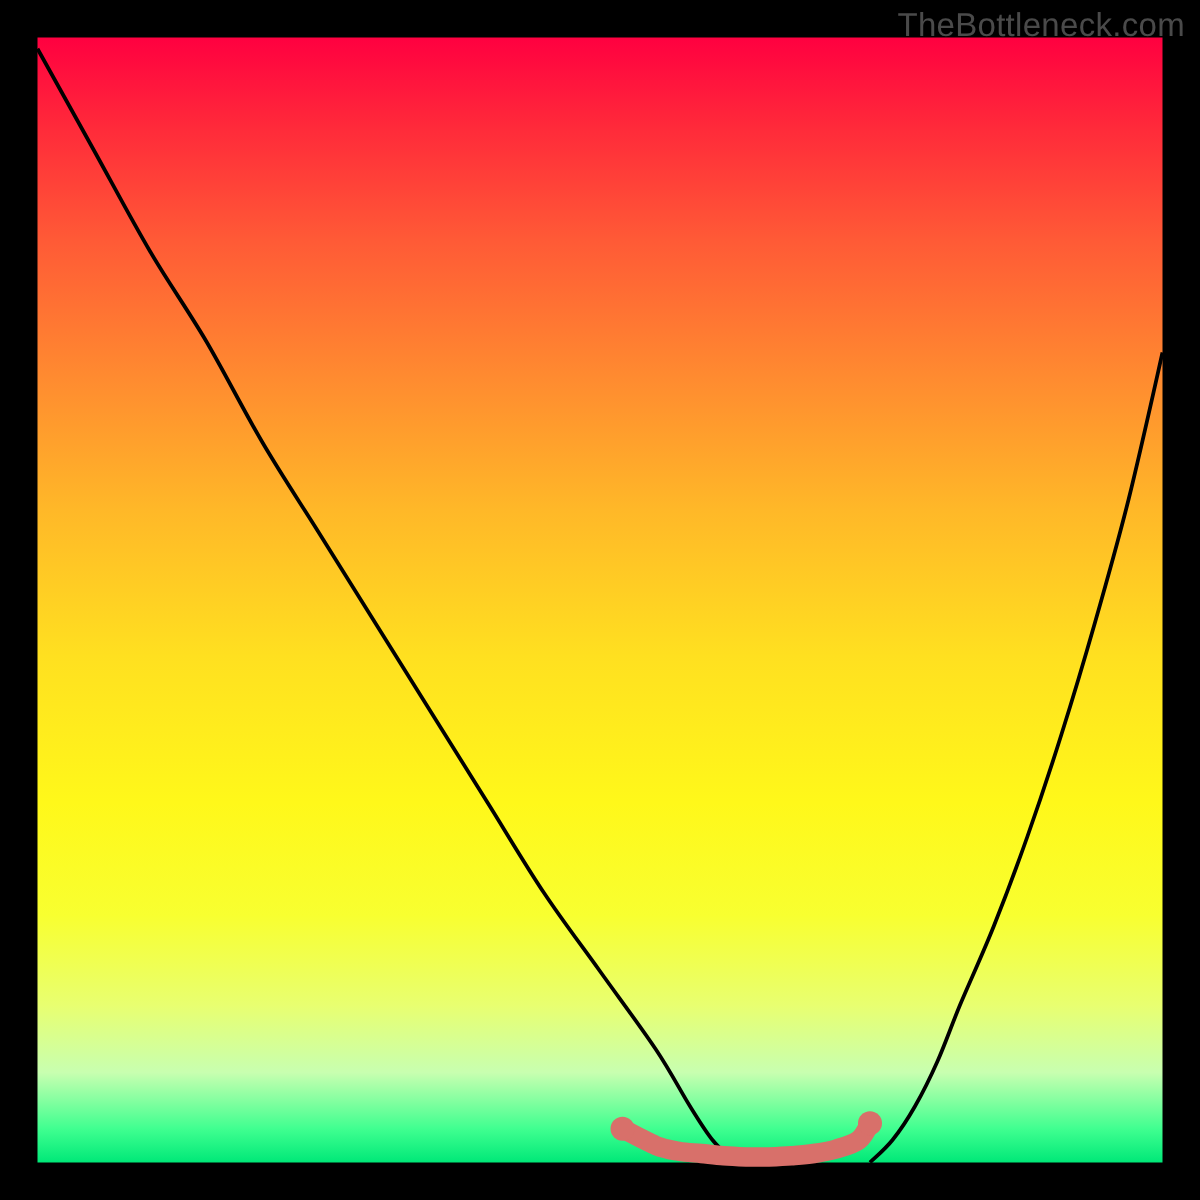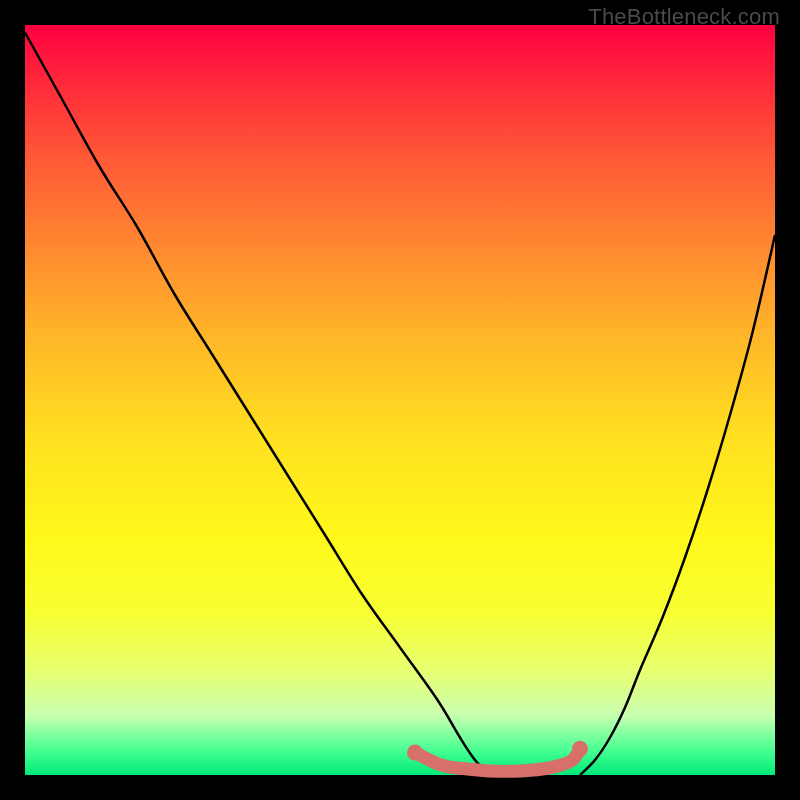--- a/index.html
+++ b/index.html
@@ -35,21 +35,21 @@
       #fff81a 68%,
       #f8ff30 78%,
       #e8ff70 86%,
       #c8ffb0 92%,
       #40ff90 97%,
       #00e878 100%);
   }
   .watermark {
     position: absolute;
     top: 4px;
-    right: 20px;
+    right: 10px;
     color: #4a4a4a;
     font-size: 22px;
     font-weight: 500;
     letter-spacing: 0.2px;
     user-select: none;
   }
   svg.curves {
     position: absolute;
     left: 25px;
     top: 25px;

